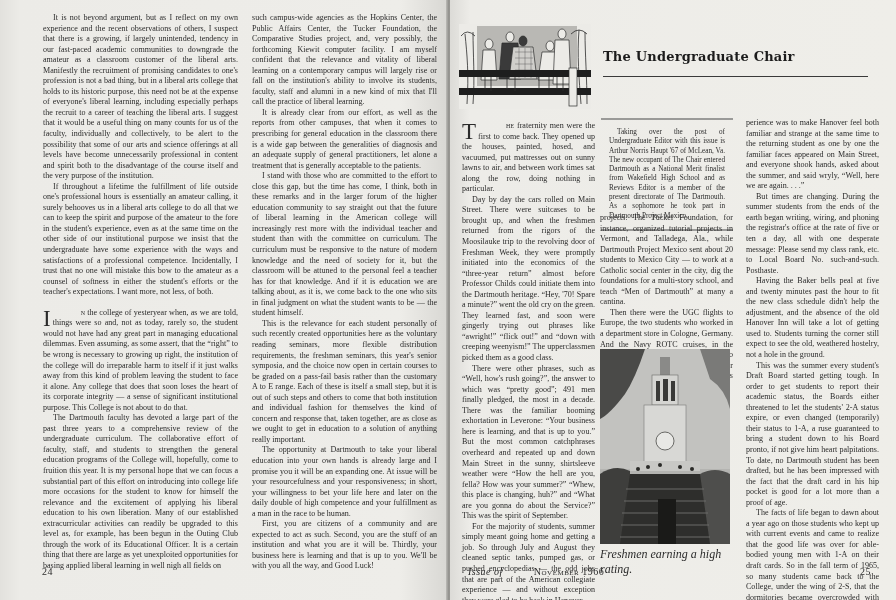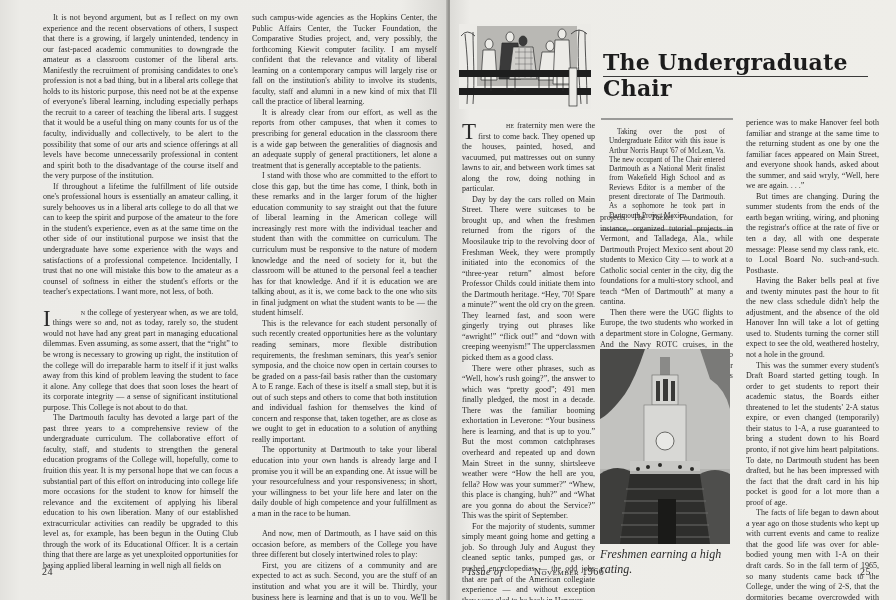--- a/index.html
+++ b/index.html
@@ -9,21 +9,21 @@
   .page.left{left:0;width:448px;background:linear-gradient(to right,#e2e1dd 0,#ecebe7 20px,#eeede9 400px,#d8d7d3 448px);}
   .page.right{left:450px;width:446px;background:linear-gradient(to right,#dcdbd7 0,#edece8 20px,#efeee9 446px);}
   .gutter{position:absolute;left:446px;top:0;width:6px;height:600px;background:linear-gradient(to right,#bdbcb8,#8d8c88,#c8c7c3);}
   .col{position:absolute;font-size:8.05px;line-height:10.55px;text-align:justify;hyphens:auto;}
   .col p{margin:0;text-indent:10px;}
   .col p.noind{text-indent:0;}
   .col p.gap{margin-top:10px;}
   .dropcap{float:left;font-size:23px;line-height:19px;margin:1px 2px 0 0;text-indent:0;}
   .smallcaps{font-variant:small-caps;padding-left:28px;}
   .folio{position:absolute;font-size:10px;letter-spacing:0.5px;}
-  .title{position:absolute;left:603px;top:49px;font-family:"DejaVu Serif",serif;font-weight:bold;font-size:22px;letter-spacing:0.2px;color:#1c1c1c;}
+  .title{position:absolute;left:603px;top:49px;font-family:"DejaVu Serif",serif;font-weight:bold;font-size:13px;letter-spacing:0.2px;color:#1c1c1c;}
   .title-rule{position:absolute;left:603px;top:76px;width:265px;height:1px;background:#3a3a3a;}
   .illus{position:absolute;left:459px;top:24px;width:132px;height:85px;}
   .boxnote{position:absolute;left:601px;top:118px;width:132px;font-size:7.2px;line-height:9.3px;text-align:justify;}
   .boxnote .rule{height:2px;background:#9a9a98;margin-bottom:8px;}
   .boxnote .rule.bottom{margin-top:8px;margin-bottom:0;}
   .boxnote p{margin:8px;text-indent:8px;}
   .photo{position:absolute;left:600px;top:349px;width:130px;height:195px;overflow:hidden;background:#8a8a88;}
   .caption{position:absolute;left:600px;top:547px;width:130px;text-align:left;font-style:italic;font-size:12px;}
 </style>
 </head>
@@ -38,21 +38,20 @@
       <p class="noind gap"><span class="dropcap">I</span><span class="smallcaps">n</span><span> the college of yesteryear when, as we are told, things were so and, not as today, rarely so, the student would not have had any great part in managing educational dilemmas. Even assuming, as some assert, that the “right” to be wrong is necessary to growing up right, the institution of the college will do irreparable harm to itself if it just walks away from this kind of problem leaving the student to face it alone. Any college that does that soon loses the heart of its corporate integrity — a sense of significant institutional purpose. This College is not about to do that.</span></p>
       <p>The Dartmouth faculty has devoted a large part of the past three years to a comprehensive review of the undergraduate curriculum. The collaborative effort of faculty, staff, and students to strengthen the general education programs of the College will, hopefully, come to fruition this year. It is my personal hope that we can focus a substantial part of this effort on introducing into college life more occasions for the student to know for himself the relevance and the excitement of applying his liberal education to his own liberation. Many of our established extracurricular activities can readily be upgraded to this level as, for example, has been begun in the Outing Club through the work of its Educational Officer. It is a certain thing that there are large as yet unexploited opportunities for basing applied liberal learning in well nigh all fields on</p>
     </div>
 
     <div class="col" style="left:252px;top:13px;width:185px;">
       <p class="noind">such campus-wide agencies as the Hopkins Center, the Public Affairs Center, the Tucker Foundation, the Comparative Studies project, and, very possibly, the forthcoming Kiewit computer facility. I am myself confident that the relevance and vitality of liberal learning on a contemporary campus will largely rise or fall on the institution's ability to involve its students, faculty, staff and alumni in a new kind of mix that I'll call the practice of liberal learning.</p>
       <p>It is already clear from our effort, as well as the reports from other campuses, that when it comes to prescribing for general education in the classroom there is a wide gap between the generalities of diagnosis and an adequate supply of general practitioners, let alone a treatment that is generally acceptable to the patients.</p>
       <p>I stand with those who are committed to the effort to close this gap, but the time has come, I think, both in these remarks and in the larger forum of the higher education community to say straight out that the future of liberal learning in the American college will increasingly rest more with the individual teacher and student than with the committee on curriculum. The curriculum must be responsive to the nature of modern knowledge and the need of society for it, but the classroom will be attuned to the personal feel a teacher has for that knowledge. And if it is education we are talking about, as it is, we come back to the one who sits in final judgment on what the student wants to be — the student himself.</p>
       <p>This is the relevance for each student personally of such recently created opportunities here as the voluntary reading seminars, more flexible distribution requirements, the freshman seminars, this year's senior symposia, and the choice now open in certain courses to be graded on a pass-fail basis rather than the customary A to E range. Each of these is itself a small step, but it is out of such steps and others to come that both institution and individual fashion for themselves the kind of concern and response that, taken together, are as close as we ought to get in education to a solution of anything really important.</p>
       <p>The opportunity at Dartmouth to take your liberal education into your own hands is already large and I promise you it will be an expanding one. At issue will be your resourcefulness and your responsiveness; in short, your willingness to bet your life here and later on the daily double of high competence and your fulfillment as a man in the race to be human.</p>
-      <p class="gap">And now, men of Dartmouth, as I have said on this occasion before, as members of the College you have three different but closely intertwined roles to play:</p>
       <p>First, you are citizens of a community and are expected to act as such. Second, you are the stuff of an institution and what you are it will be. Thirdly, your business here is learning and that is up to you. We'll be with you all the way, and Good Luck!</p>
     </div>
 
     <div class="folio" style="left:42px;top:566px;">24</div>
   </div>
 
   <div class="gutter"></div>
 
   <div class="page right"></div>
 

